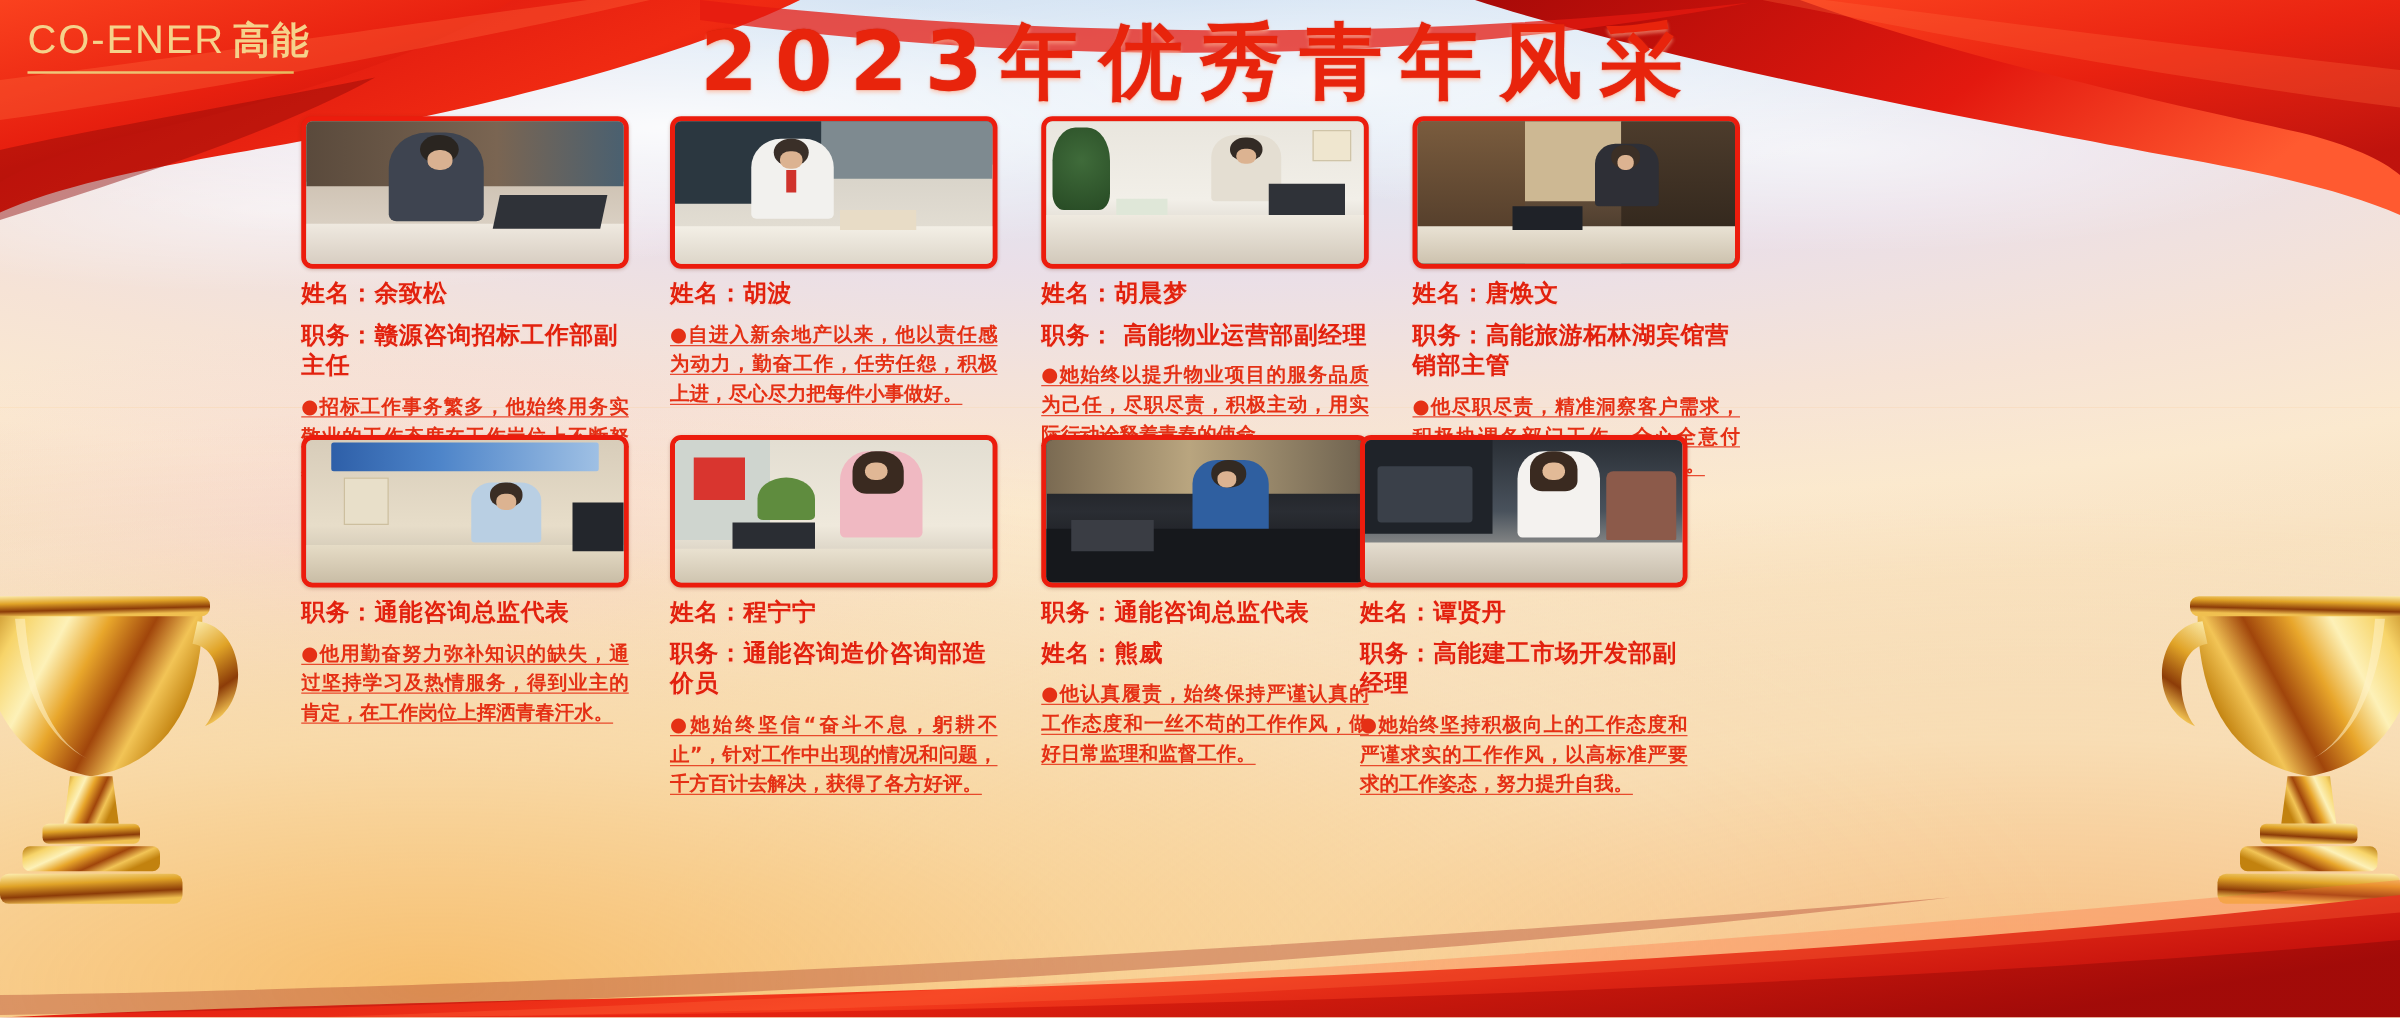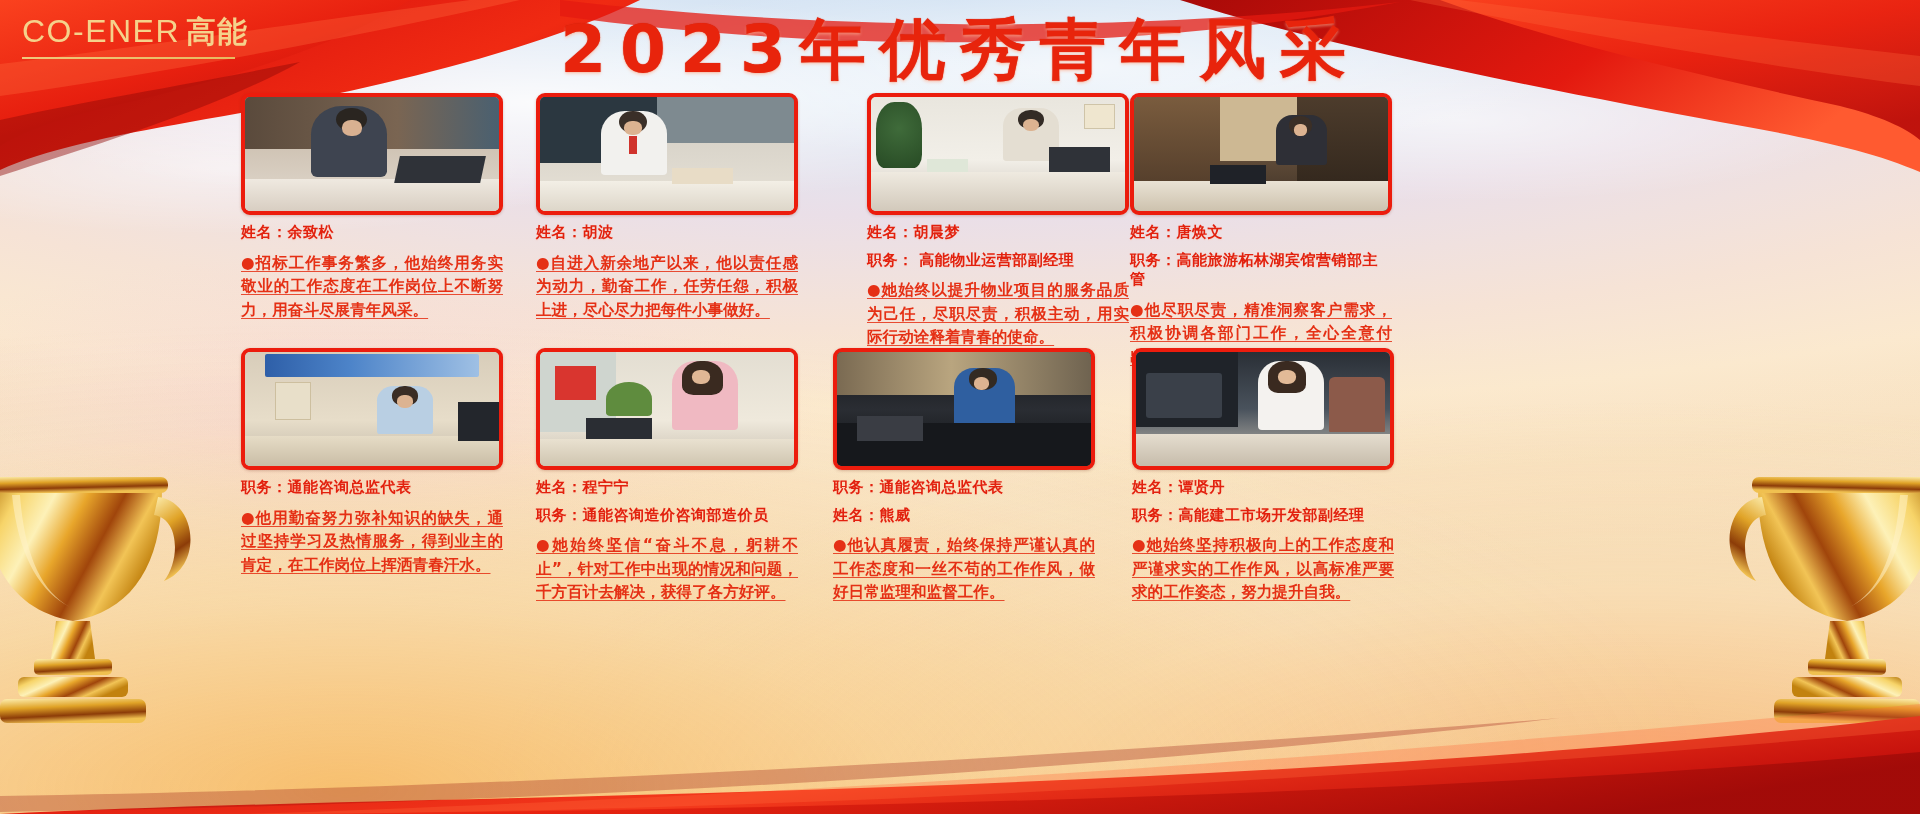--- a/index.html
+++ b/index.html
@@ -112,21 +112,21 @@
     position:relative;
     box-shadow:0 1px 3px rgba(120,40,20,0.25);
   }
   .card .photo .scene { position:absolute; inset:0; }
 
   .card .info {
     margin-top:8px;
     color:#e2210e;
     font-family:"DejaVu Sans","Liberation Sans",sans-serif;
     font-weight:700;
-    font-size:15px;
+    font-size:19px;
     line-height:1.30;
     letter-spacing:0.5px;
     text-shadow:0 1px 1px rgba(255,200,180,0.5);
   }
   .card .desc {
     margin-top:9px;
     color:#e53015;
     font-family:"DejaVu Sans","Liberation Sans",sans-serif;
     font-weight:700;
     font-size:15.6px;
@@ -254,41 +254,42 @@
         <div class="scene" style="background:linear-gradient(180deg,#6d6258 0%,#8a7b6b 42%,#cfc3b4 43%,#e3dbd0 100%);">
           <div class="sc" style="left:0;top:0;width:100%;height:46%;background:linear-gradient(90deg,#5a4a3c,#7a6552 60%,#4a6070);"></div>
           <div class="sc" style="left:26%;top:8%;width:30%;height:62%;background:#3e4450;border-radius:40% 40% 8% 8%;"></div>
           <div class="sc" style="left:36%;top:10%;width:12%;height:20%;background:#2a2520;border-radius:50%;"></div>
           <div class="sc" style="left:38%;top:20%;width:8%;height:14%;background:#d9b191;border-radius:45%;"></div>
           <div class="sc" style="left:0;top:72%;width:100%;height:28%;background:linear-gradient(180deg,#efe9e0,#d8cec2);"></div>
           <div class="sc" style="left:60%;top:52%;width:34%;height:24%;background:#2f3238;transform:skewX(-12deg);"></div>
         </div>
       </div>
       <div class="info">姓名：余致松</div>
+      <div class="info">职务：赣源咨询招标工作部副主任</div>
       <div class="desc">●招标工作事务繁多，他始终用务实敬业的工作态度在工作岗位上不断努力，用奋斗尽展青年风采。</div>
     </div>
 
     <div class="card" style="left:536px; top:3px;">
       <div class="photo">
         <div class="scene" style="background:linear-gradient(180deg,#3b4752 0%,#6c7a83 30%,#d7d2c8 31%,#e8e3d8 100%);">
           <div class="sc" style="left:0;top:0;width:46%;height:58%;background:#2b3740;"></div>
           <div class="sc" style="left:46%;top:0;width:54%;height:40%;background:#7e8a90;"></div>
           <div class="sc" style="left:24%;top:12%;width:26%;height:56%;background:#f2f1ee;border-radius:36% 36% 6% 6%;"></div>
           <div class="sc" style="left:31%;top:12%;width:11%;height:20%;background:#3a2f28;border-radius:48%;"></div>
           <div class="sc" style="left:33%;top:21%;width:7%;height:12%;background:#dcb391;border-radius:45%;"></div>
           <div class="sc" style="left:35%;top:34%;width:3%;height:16%;background:#d0332c;"></div>
           <div class="sc" style="left:0;top:74%;width:100%;height:26%;background:linear-gradient(180deg,#f3efe6,#ddd6c9);"></div>
           <div class="sc" style="left:52%;top:62%;width:24%;height:14%;background:#e8dcc6;"></div>
         </div>
       </div>
       <div class="info">姓名：胡波</div>
       <div class="desc">●自进入新余地产以来，他以责任感为动力，勤奋工作，任劳任怨，积极上进，尽心尽力把每件小事做好。</div>
     </div>
 
-    <div class="card" style="left:833px; top:3px;margin-left:34px;">
+    <div class="card" style="left:833px; top:3px;">
       <div class="photo">
         <div class="scene" style="background:linear-gradient(180deg,#e9e6de 0%,#f2efe8 55%,#c8c0b4 100%);">
           <div class="sc" style="left:2%;top:4%;width:18%;height:58%;background:radial-gradient(circle at 50% 40%,#3f6b3a,#274a24);border-radius:40% 40% 20% 20%;"></div>
           <div class="sc" style="left:52%;top:10%;width:22%;height:46%;background:#e4ded2;border-radius:34% 34% 6% 6%;"></div>
           <div class="sc" style="left:58%;top:11%;width:10%;height:17%;background:#332b25;border-radius:48%;"></div>
           <div class="sc" style="left:60%;top:19%;width:6%;height:11%;background:#dcb391;border-radius:45%;"></div>
           <div class="sc" style="left:0;top:66%;width:100%;height:34%;background:linear-gradient(180deg,#efeae0,#d2c9bb);"></div>
           <div class="sc" style="left:70%;top:44%;width:24%;height:22%;background:#2f3238;"></div>
           <div class="sc" style="left:22%;top:54%;width:16%;height:12%;background:#dfe7d8;"></div>
           <div class="sc" style="left:84%;top:6%;width:12%;height:22%;background:#efe6cf;border:1px solid #cfc4a8;"></div>
@@ -360,21 +361,21 @@
           <div class="sc" style="left:54%;top:22%;width:6%;height:11%;background:#dcb391;border-radius:45%;"></div>
           <div class="sc" style="left:0;top:62%;width:100%;height:38%;background:#16181c;"></div>
           <div class="sc" style="left:8%;top:56%;width:26%;height:22%;background:#3a3d44;"></div>
         </div>
       </div>
       <div class="info">职务：通能咨询总监代表</div>
       <div class="info">姓名：熊威</div>
       <div class="desc">●他认真履责，始终保持严谨认真的工作态度和一丝不苟的工作作风，做好日常监理和监督工作。</div>
     </div>
 
-    <div class="card" style="left:1132px; top:258px;">
+    <div class="card" style="left:1088px; top:258px;">
       <div class="photo">
         <div class="scene" style="background:linear-gradient(180deg,#2a2f36 0%,#49525c 50%,#c9c2b6 100%);">
           <div class="sc" style="left:0;top:0;width:40%;height:66%;background:#1f2329;"></div>
           <div class="sc" style="left:4%;top:18%;width:30%;height:40%;background:#3a4049;border-radius:3px;"></div>
           <div class="sc" style="left:48%;top:8%;width:26%;height:60%;background:#f4f2ef;border-radius:32% 32% 6% 6%;"></div>
           <div class="sc" style="left:52%;top:8%;width:15%;height:28%;background:#3a2a20;border-radius:46% 46% 26% 26%;"></div>
           <div class="sc" style="left:56%;top:16%;width:7%;height:12%;background:#e2ba97;border-radius:45%;"></div>
           <div class="sc" style="left:76%;top:22%;width:22%;height:48%;background:#8c5a4a;border-radius:10% 10% 2% 2%;"></div>
           <div class="sc" style="left:0;top:72%;width:100%;height:28%;background:linear-gradient(180deg,#e5ddcf,#c6bcab);"></div>
         </div>

